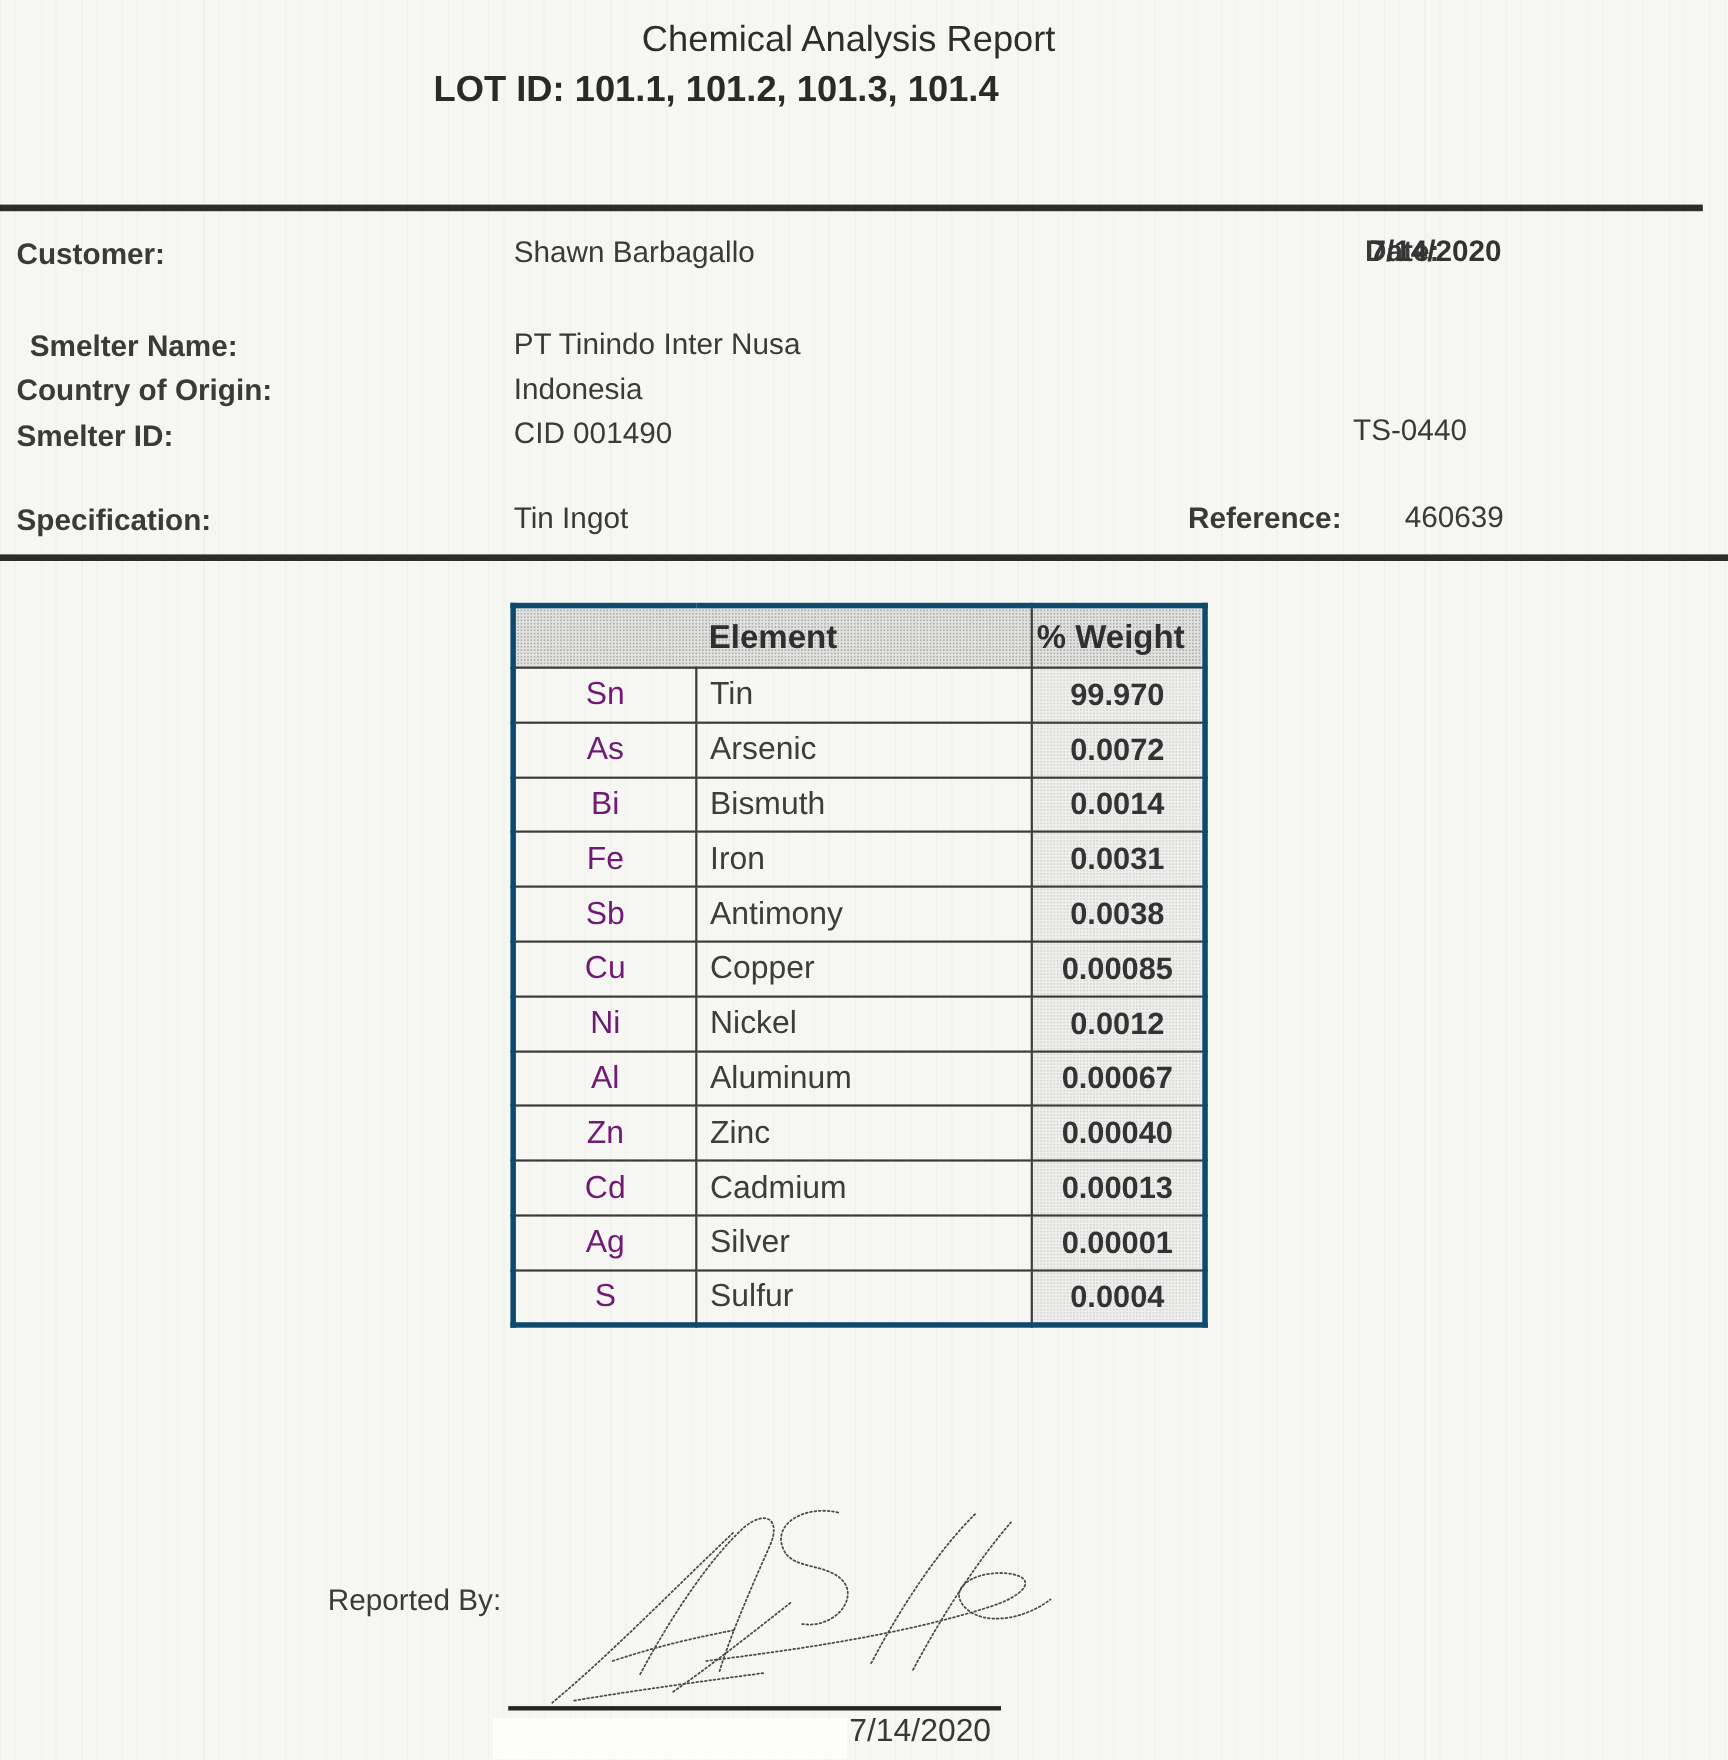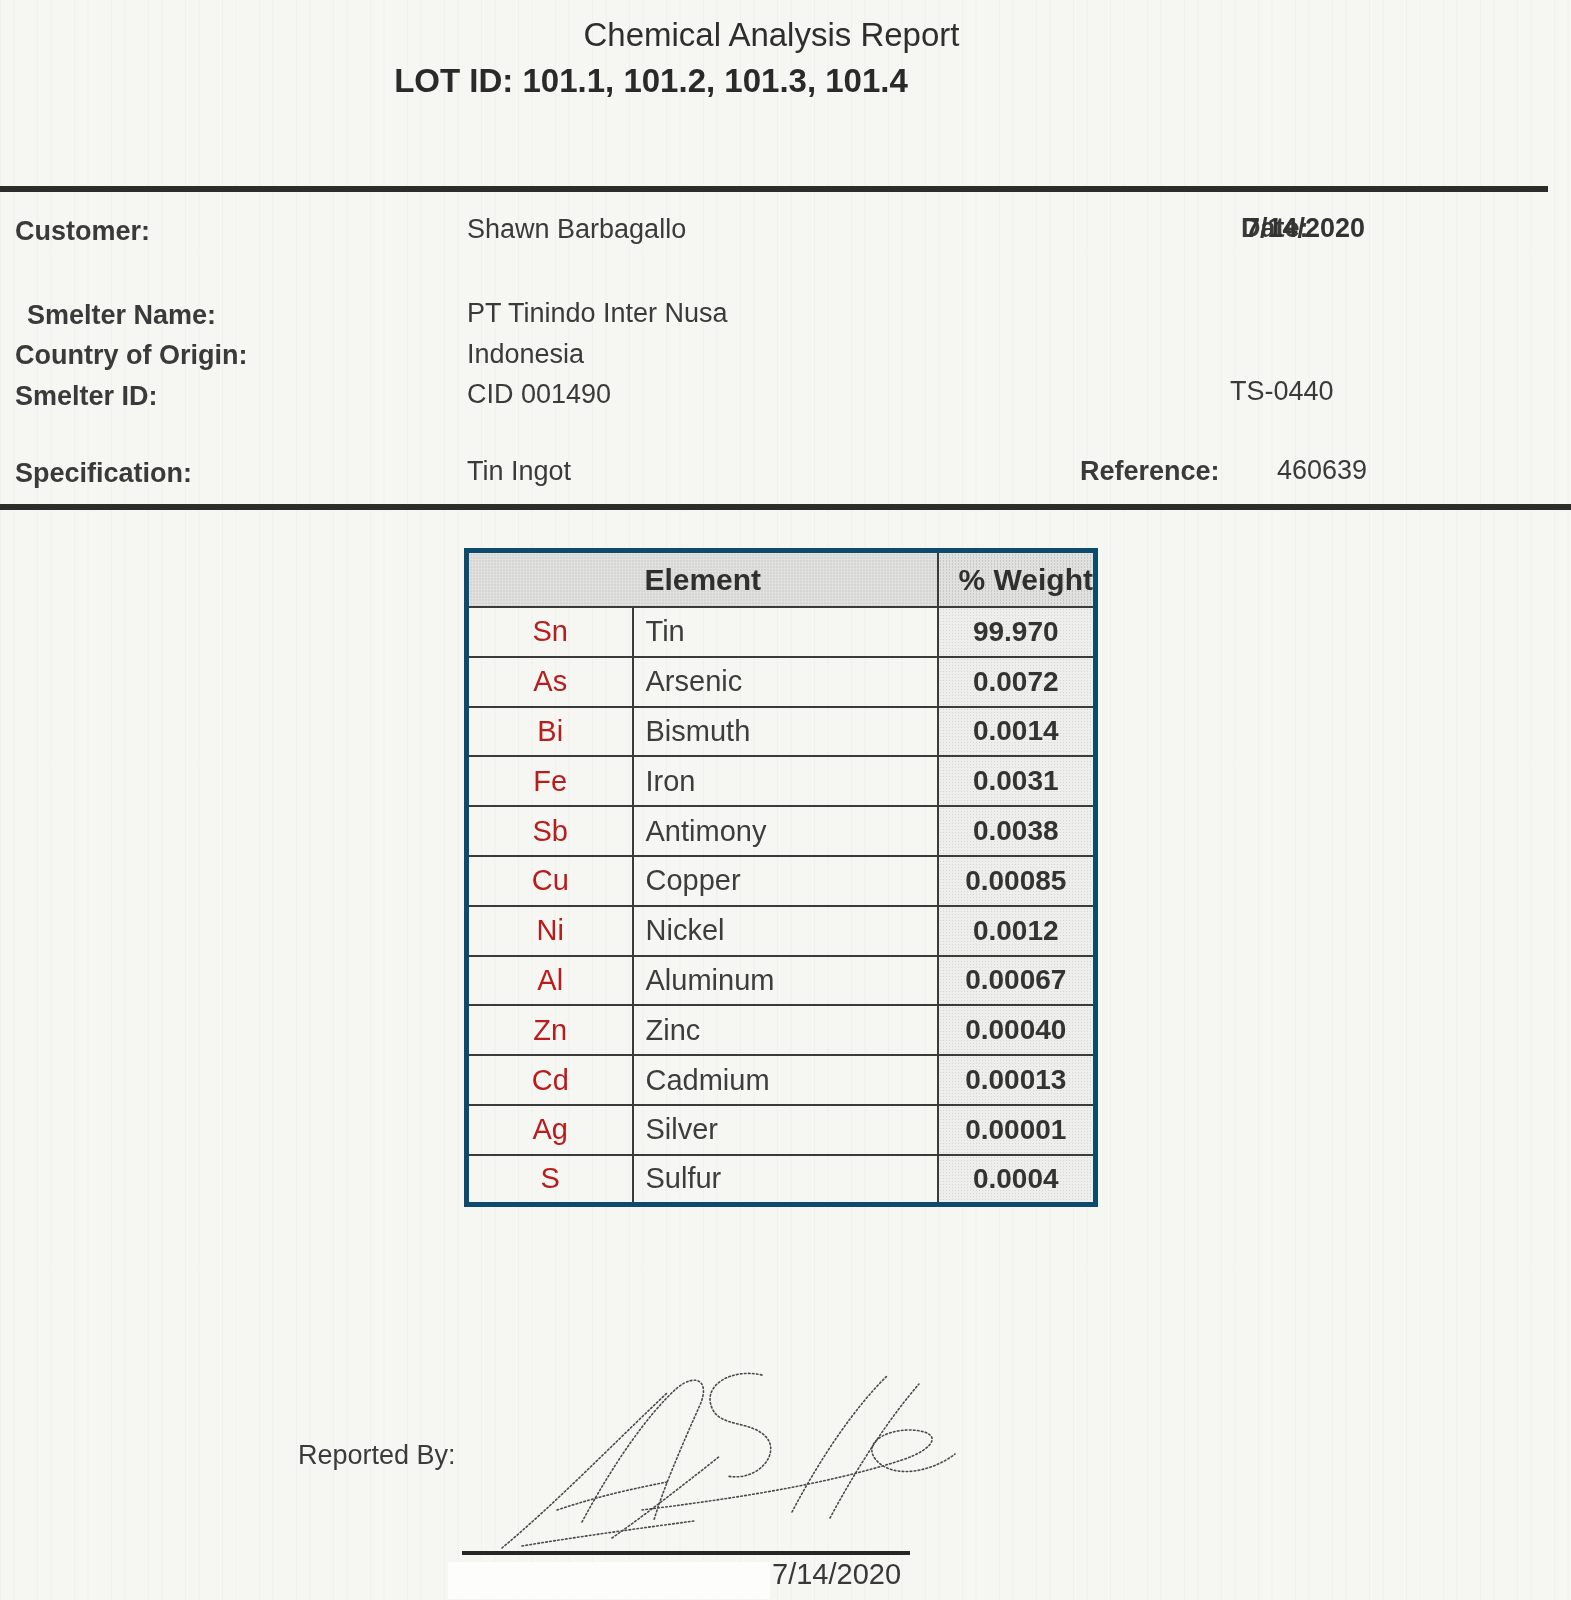--- a/index.html
+++ b/index.html
@@ -61,23 +61,23 @@
     padding:0;
     overflow:hidden;
   }
   .analysis-table thead th {
     height:53px;
     font-size:30px; font-weight:700; color:#2f2f2f;
     background-color:#e1e1df;
     background-image: radial-gradient(rgba(95,95,95,0.38) 0.8px, transparent 0.9px);
     background-size:3px 3px;
   }
-  .th-weight { text-align:right; padding-left:4px !important; }
+  .th-weight { text-align:left; padding-left:4px !important; }
   .analysis-table tbody tr { height:49.8px; }
-  td.sym { text-align:center; font-size:29px; color:#b91c1c;margin-top:27px; }
+  td.sym { text-align:center; font-size:29px; color:#701a75;margin-top:27px; }
   td.nm  { text-align:left; padding-left:12px !important; font-size:29px; color:#3d3d3d; }
   td.wt  {
     text-align:center; font-size:28px; font-weight:700; color:#333;
     background-color:#eeeeec;
     background-image: radial-gradient(rgba(130,130,130,0.22) 0.7px, transparent 0.8px);
     background-size:3px 3px;
   }
 
   .reported-by { left:298px; top:1440px; font-size:27px; color:#3b3b3b; }
 

